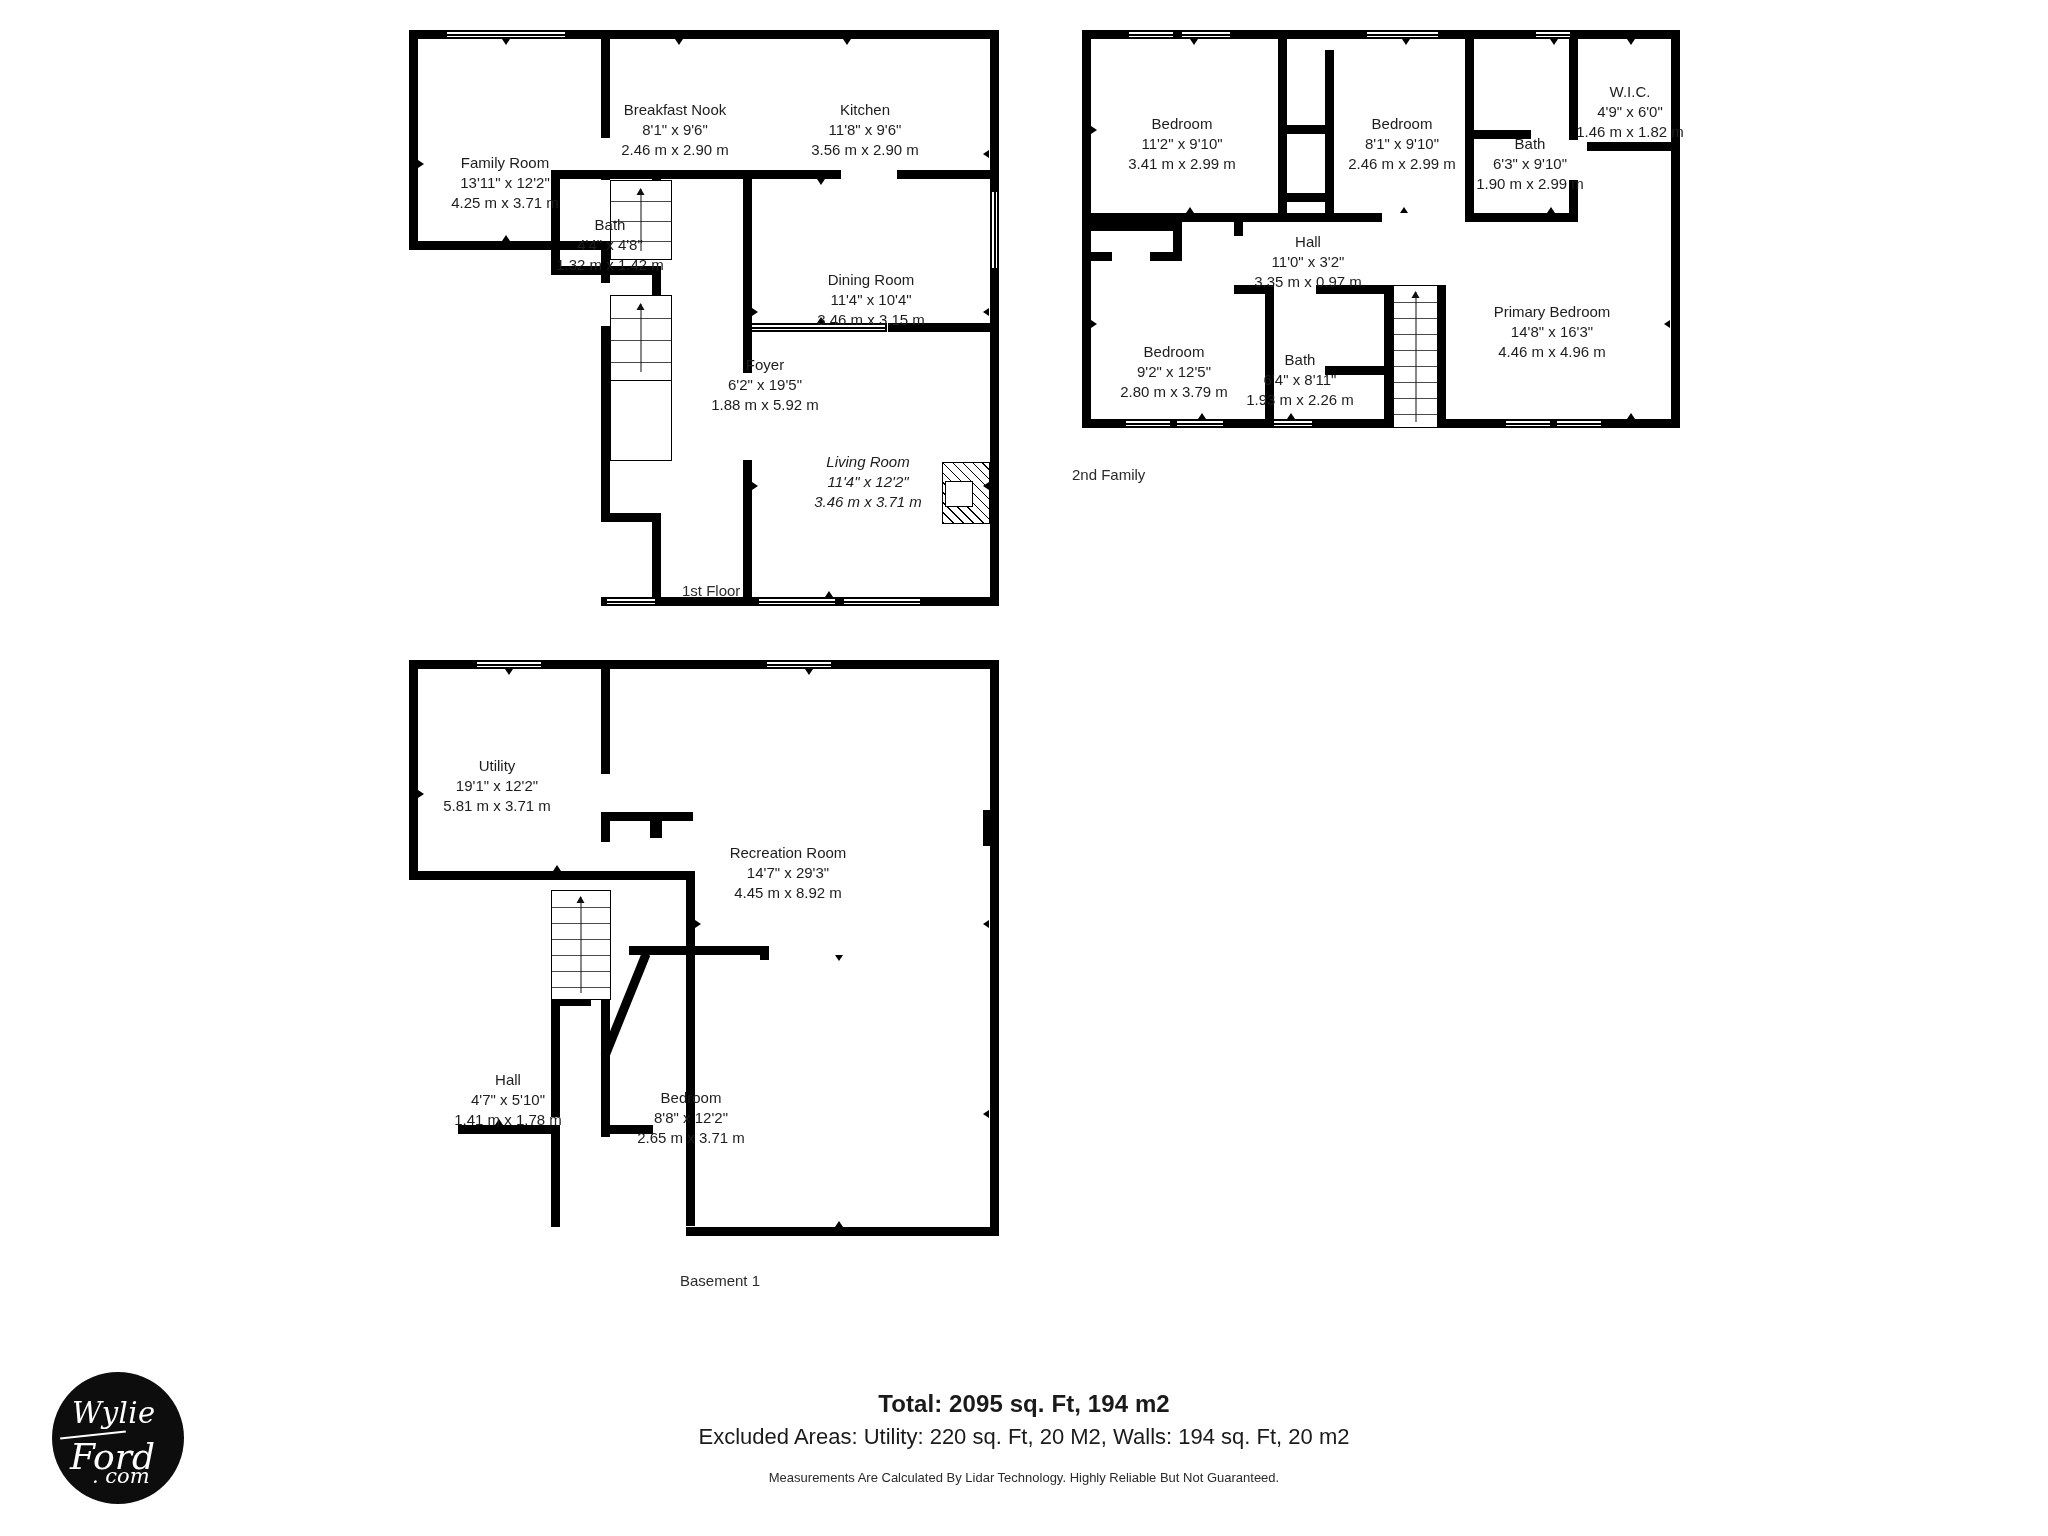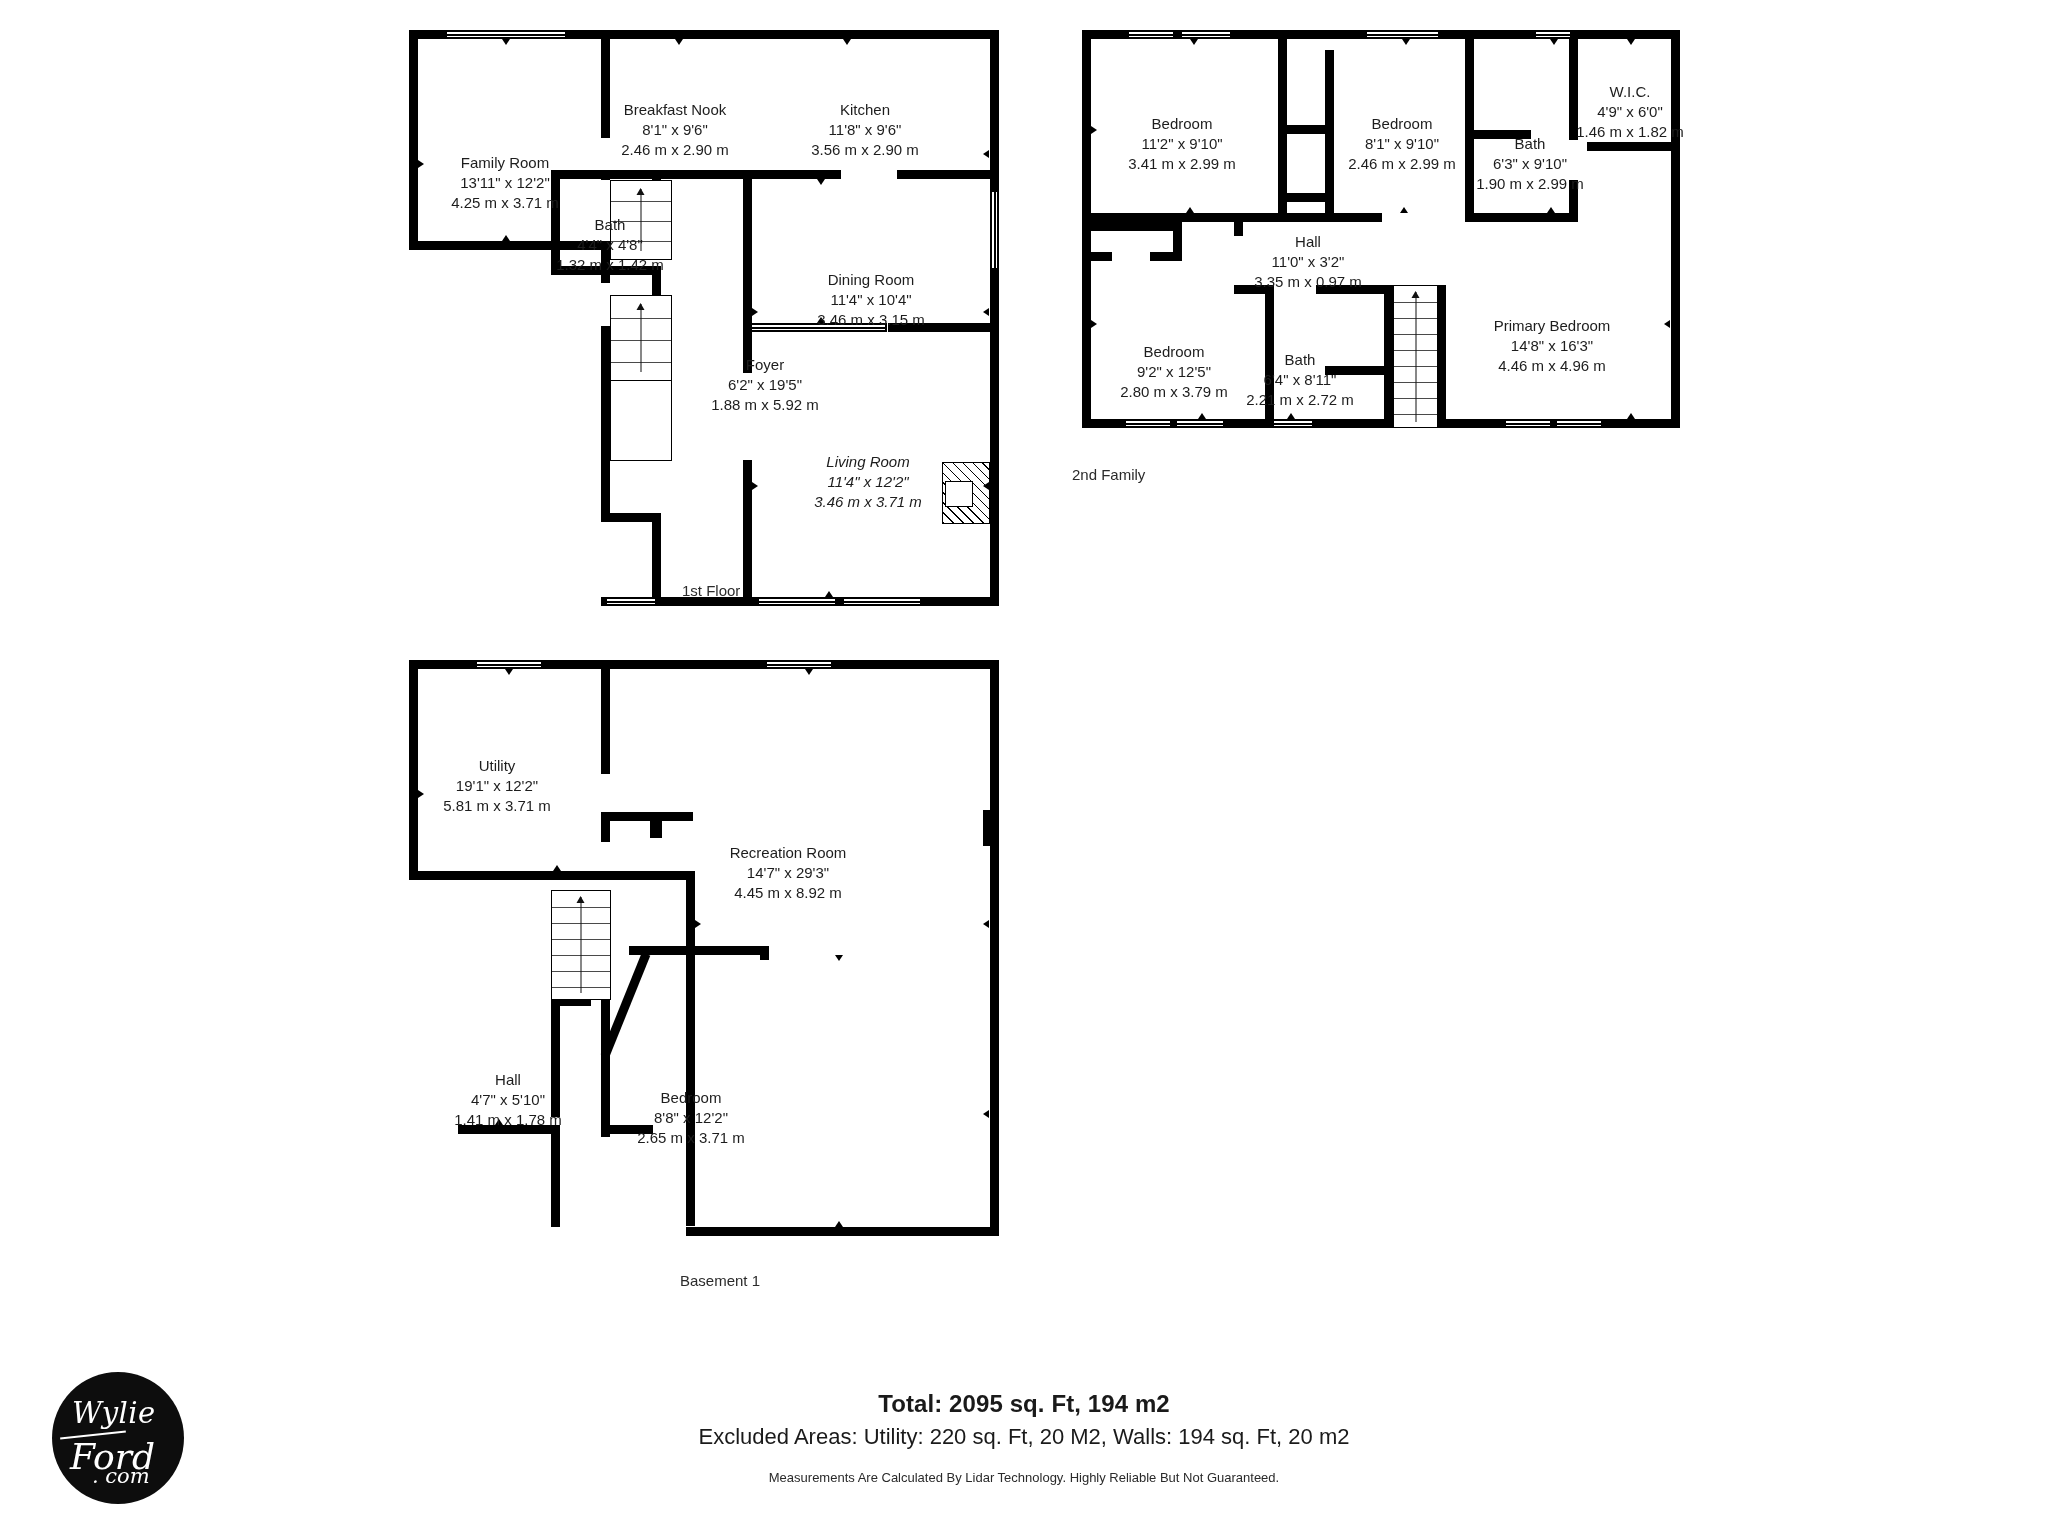--- a/index.html
+++ b/index.html
@@ -282,23 +282,23 @@
       <div class="d2">3.35 m x 0.97 m</div>
     </div>
     <div class="label" style="left:92px;top:312px;">
       <div class="nm">Bedroom</div>
       <div class="d1">9'2" x 12'5"</div>
       <div class="d2">2.80 m x 3.79 m</div>
     </div>
     <div class="label" style="left:218px;top:320px;">
       <div class="nm">Bath</div>
       <div class="d1">6'4" x 8'11"</div>
-      <div class="d2">2.21 m x 2.72 m</div>
-    </div>
-    <div class="label" style="left:470px;top:286px;">
+      <div class="d2">1.93 m x 2.26 m</div>
+    </div>
+    <div class="label" style="left:470px;top:272px;">
       <div class="nm">Primary Bedroom</div>
       <div class="d1">14'8" x 16'3"</div>
       <div class="d2">4.46 m x 4.96 m</div>
     </div>
   </div>
   <div class="floor-tag" style="left:1072px;top:466px;">2nd Family</div>
 
   <div class="plan" id="plan-basement" style="left:405px;top:660px;width:595px;height:580px;">
 
     <div class="wall" style="left:4px;top:0px;width:590px;height:9px;"></div>

